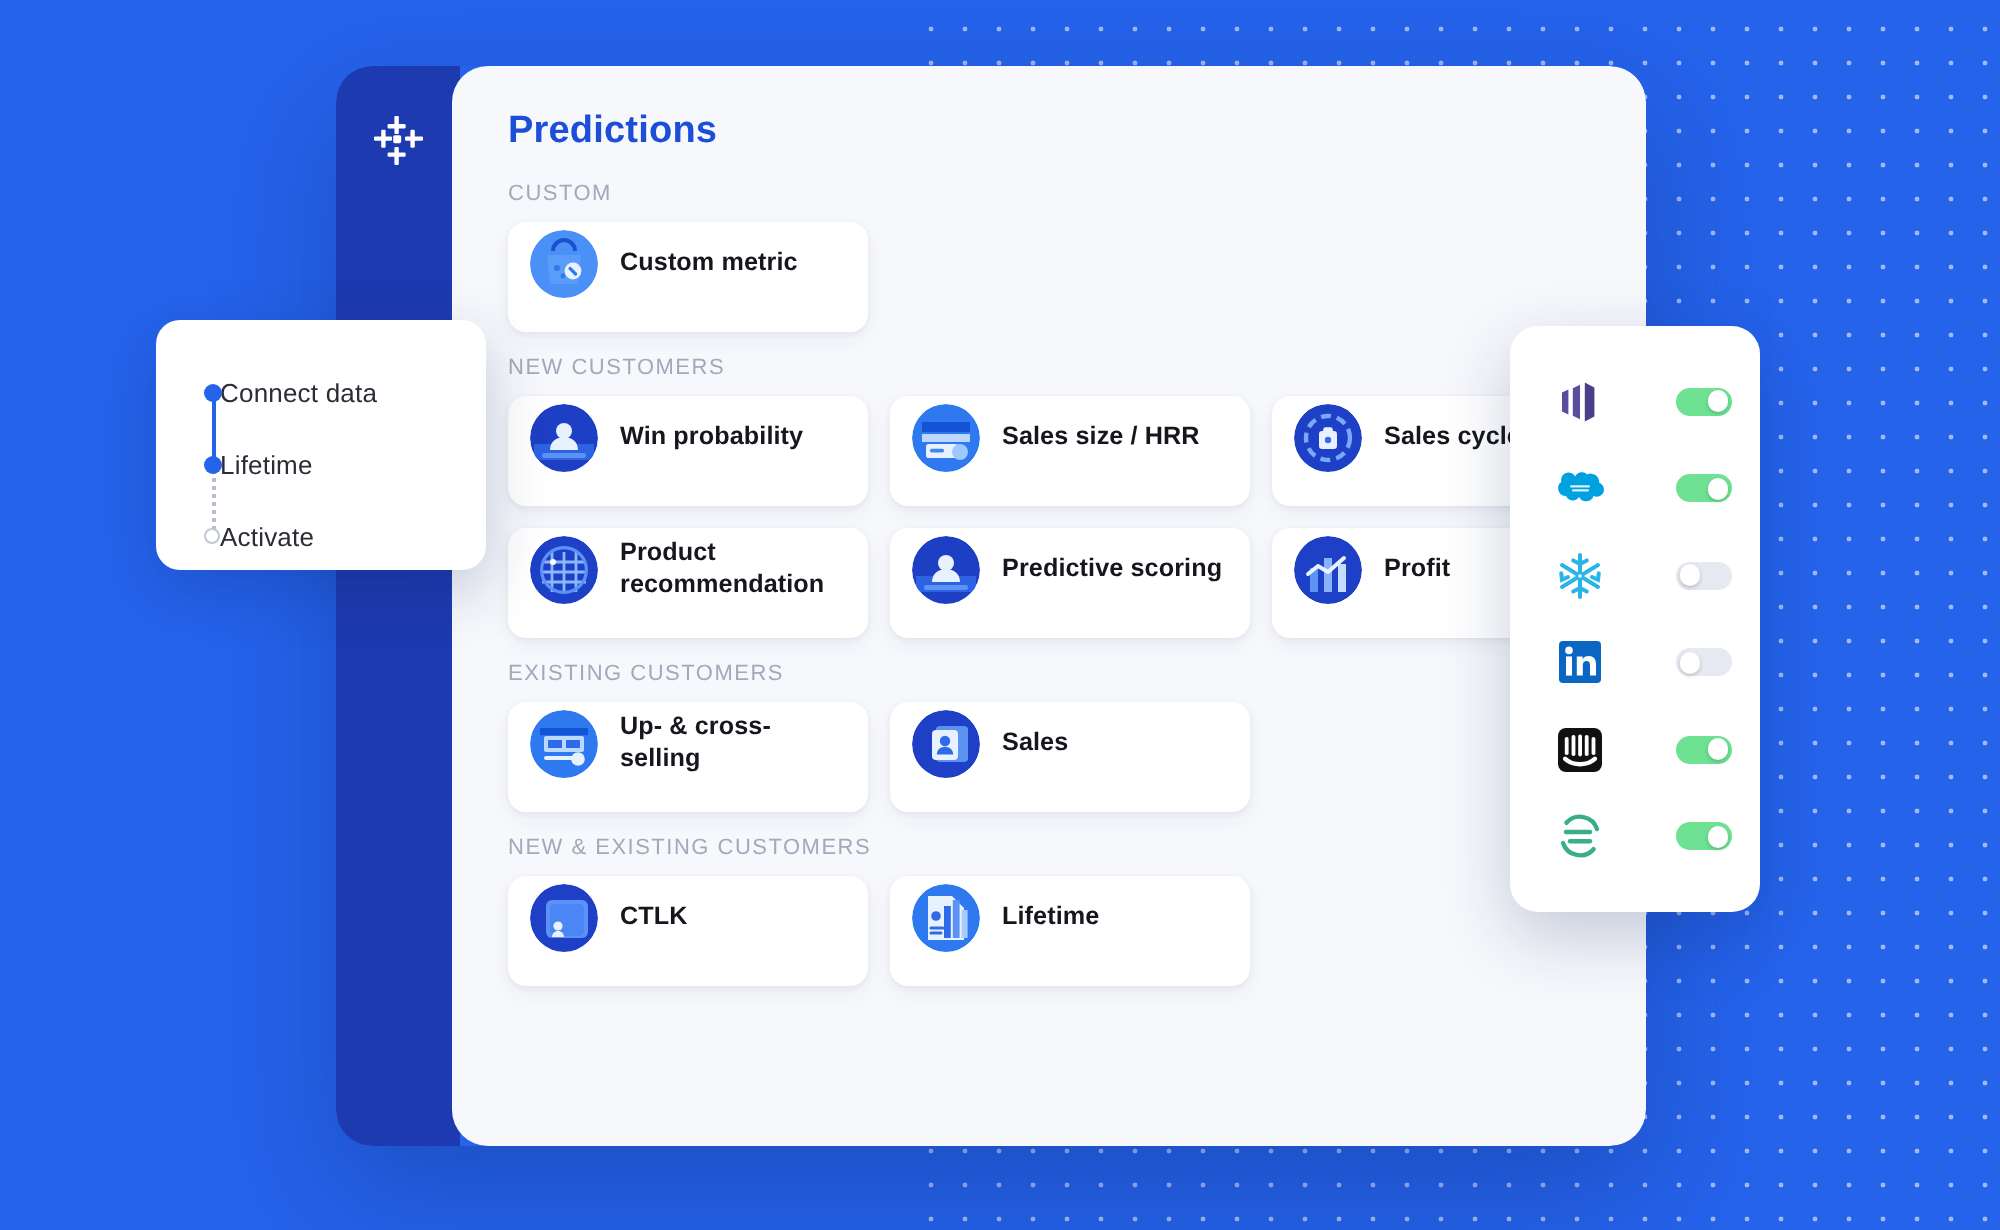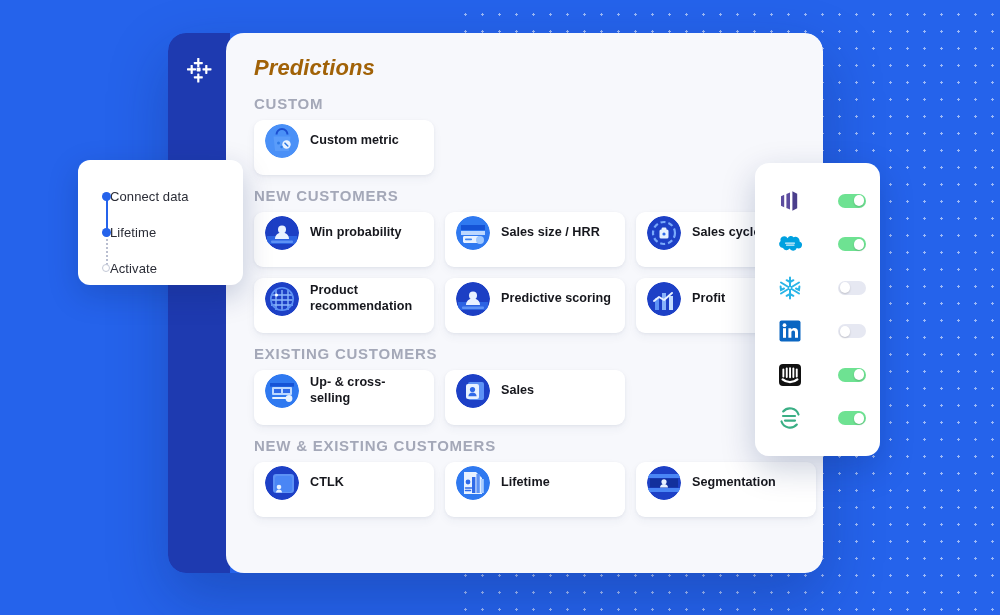--- a/index.html
+++ b/index.html
@@ -65,33 +65,32 @@
     flex: 1 1 auto;
     background: #f7f8fc;
     border-radius: 18px;
     margin-left: -4px;
     padding: 22px 26px 0 28px;
     position: relative;
     overflow: hidden;
   }
 
   #page-title {
-    font-size: 22px;
+    font-size: 19px;
     font-weight: 700;
-    color: #a16207;
+    color: #1d4ed8;
     letter-spacing: 0.1px;
     margin-bottom: 14px;
-    font-style: italic;
   }
 
   .section { margin-bottom: 12px; }
 
   .section-label {
-    font-size: 15px;
-    font-weight: 700;
+    font-size: 11px;
+    font-weight: 400;
     letter-spacing: 0.75px;
     color: #a4a8b8;
     text-transform: uppercase;
     margin-bottom: 8px;
   }
 
   .card-grid {
     display: grid;
     grid-template-columns: repeat(3, 180px);
     gap: 11px;
@@ -437,33 +436,20 @@
                 <rect x="16" y="11" width="3.4" height="16" fill="#2f6ae8"></rect>
                 <rect x="20.4" y="8" width="3.4" height="19" fill="#5d92f5"></rect>
                 <rect x="24.8" y="13" width="3" height="14" fill="#a8ccff"></rect>
                 <circle cx="12" cy="16" r="2.4" fill="#2f6ae8"></circle>
                 <path d="M9.5 22h6M9.5 24.5h5" stroke="#2f6ae8" stroke-width="1.5" stroke-linecap="round"></path>
               </svg>
             </span>
             <span class="card-label">Lifetime</span>
           </div>
 
-          <div class="card">
-            <span class="card-icon">
-              <svg viewBox="0 0 34 34">
-                <circle cx="17" cy="17" r="17" fill="#1d40c6"></circle>
-                <rect x="1" y="8" width="32" height="4" fill="#4a86f5"></rect>
-                <rect x="1" y="22" width="32" height="4" fill="#4a86f5"></rect>
-                <rect x="3" y="12.5" width="28" height="9" fill="#12309c"></rect>
-                <circle cx="17" cy="15.8" r="2.6" fill="#e8f2ff"></circle>
-                <path d="M13 21.5c0-2.2 1.8-3.6 4-3.6s4 1.4 4 3.6z" fill="#e8f2ff"></path>
-              </svg>
-            </span>
-            <span class="card-label">Segmentation</span>
-          </div>
 
         </div>
       </div>
 
     </div>
   </div>
 
   <div id="stepper-card">
 
     <div class="step-row">

